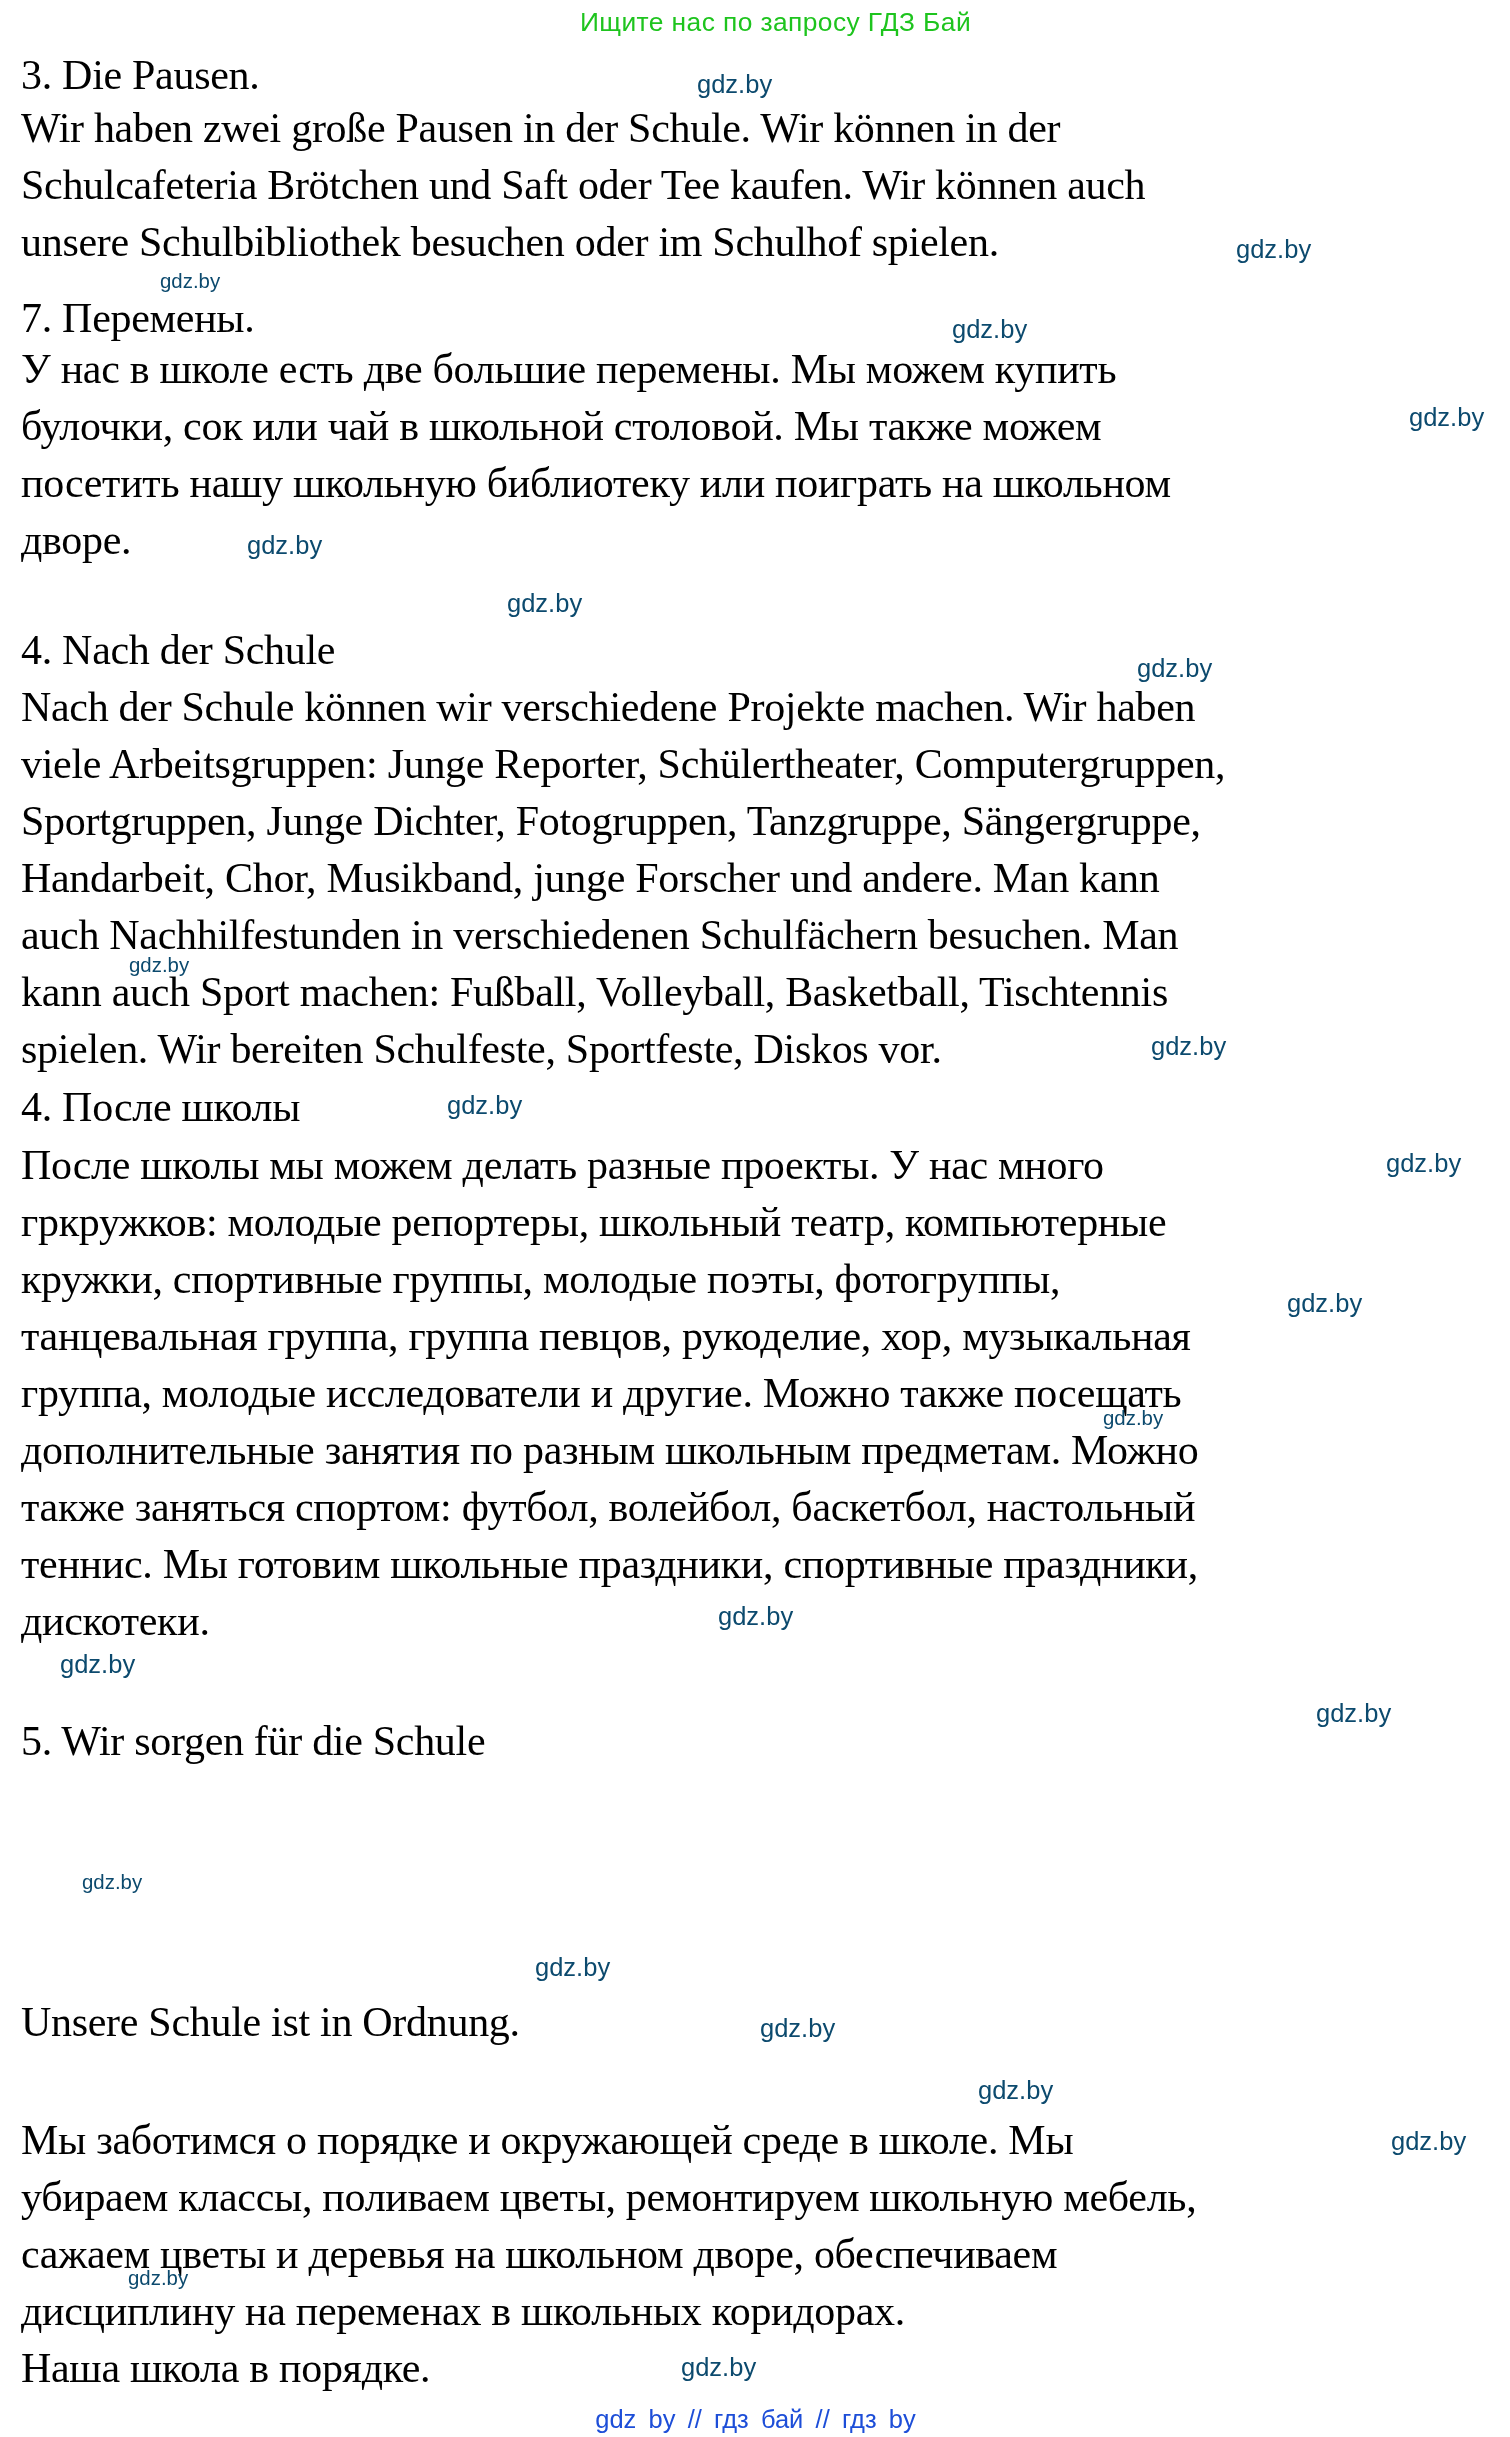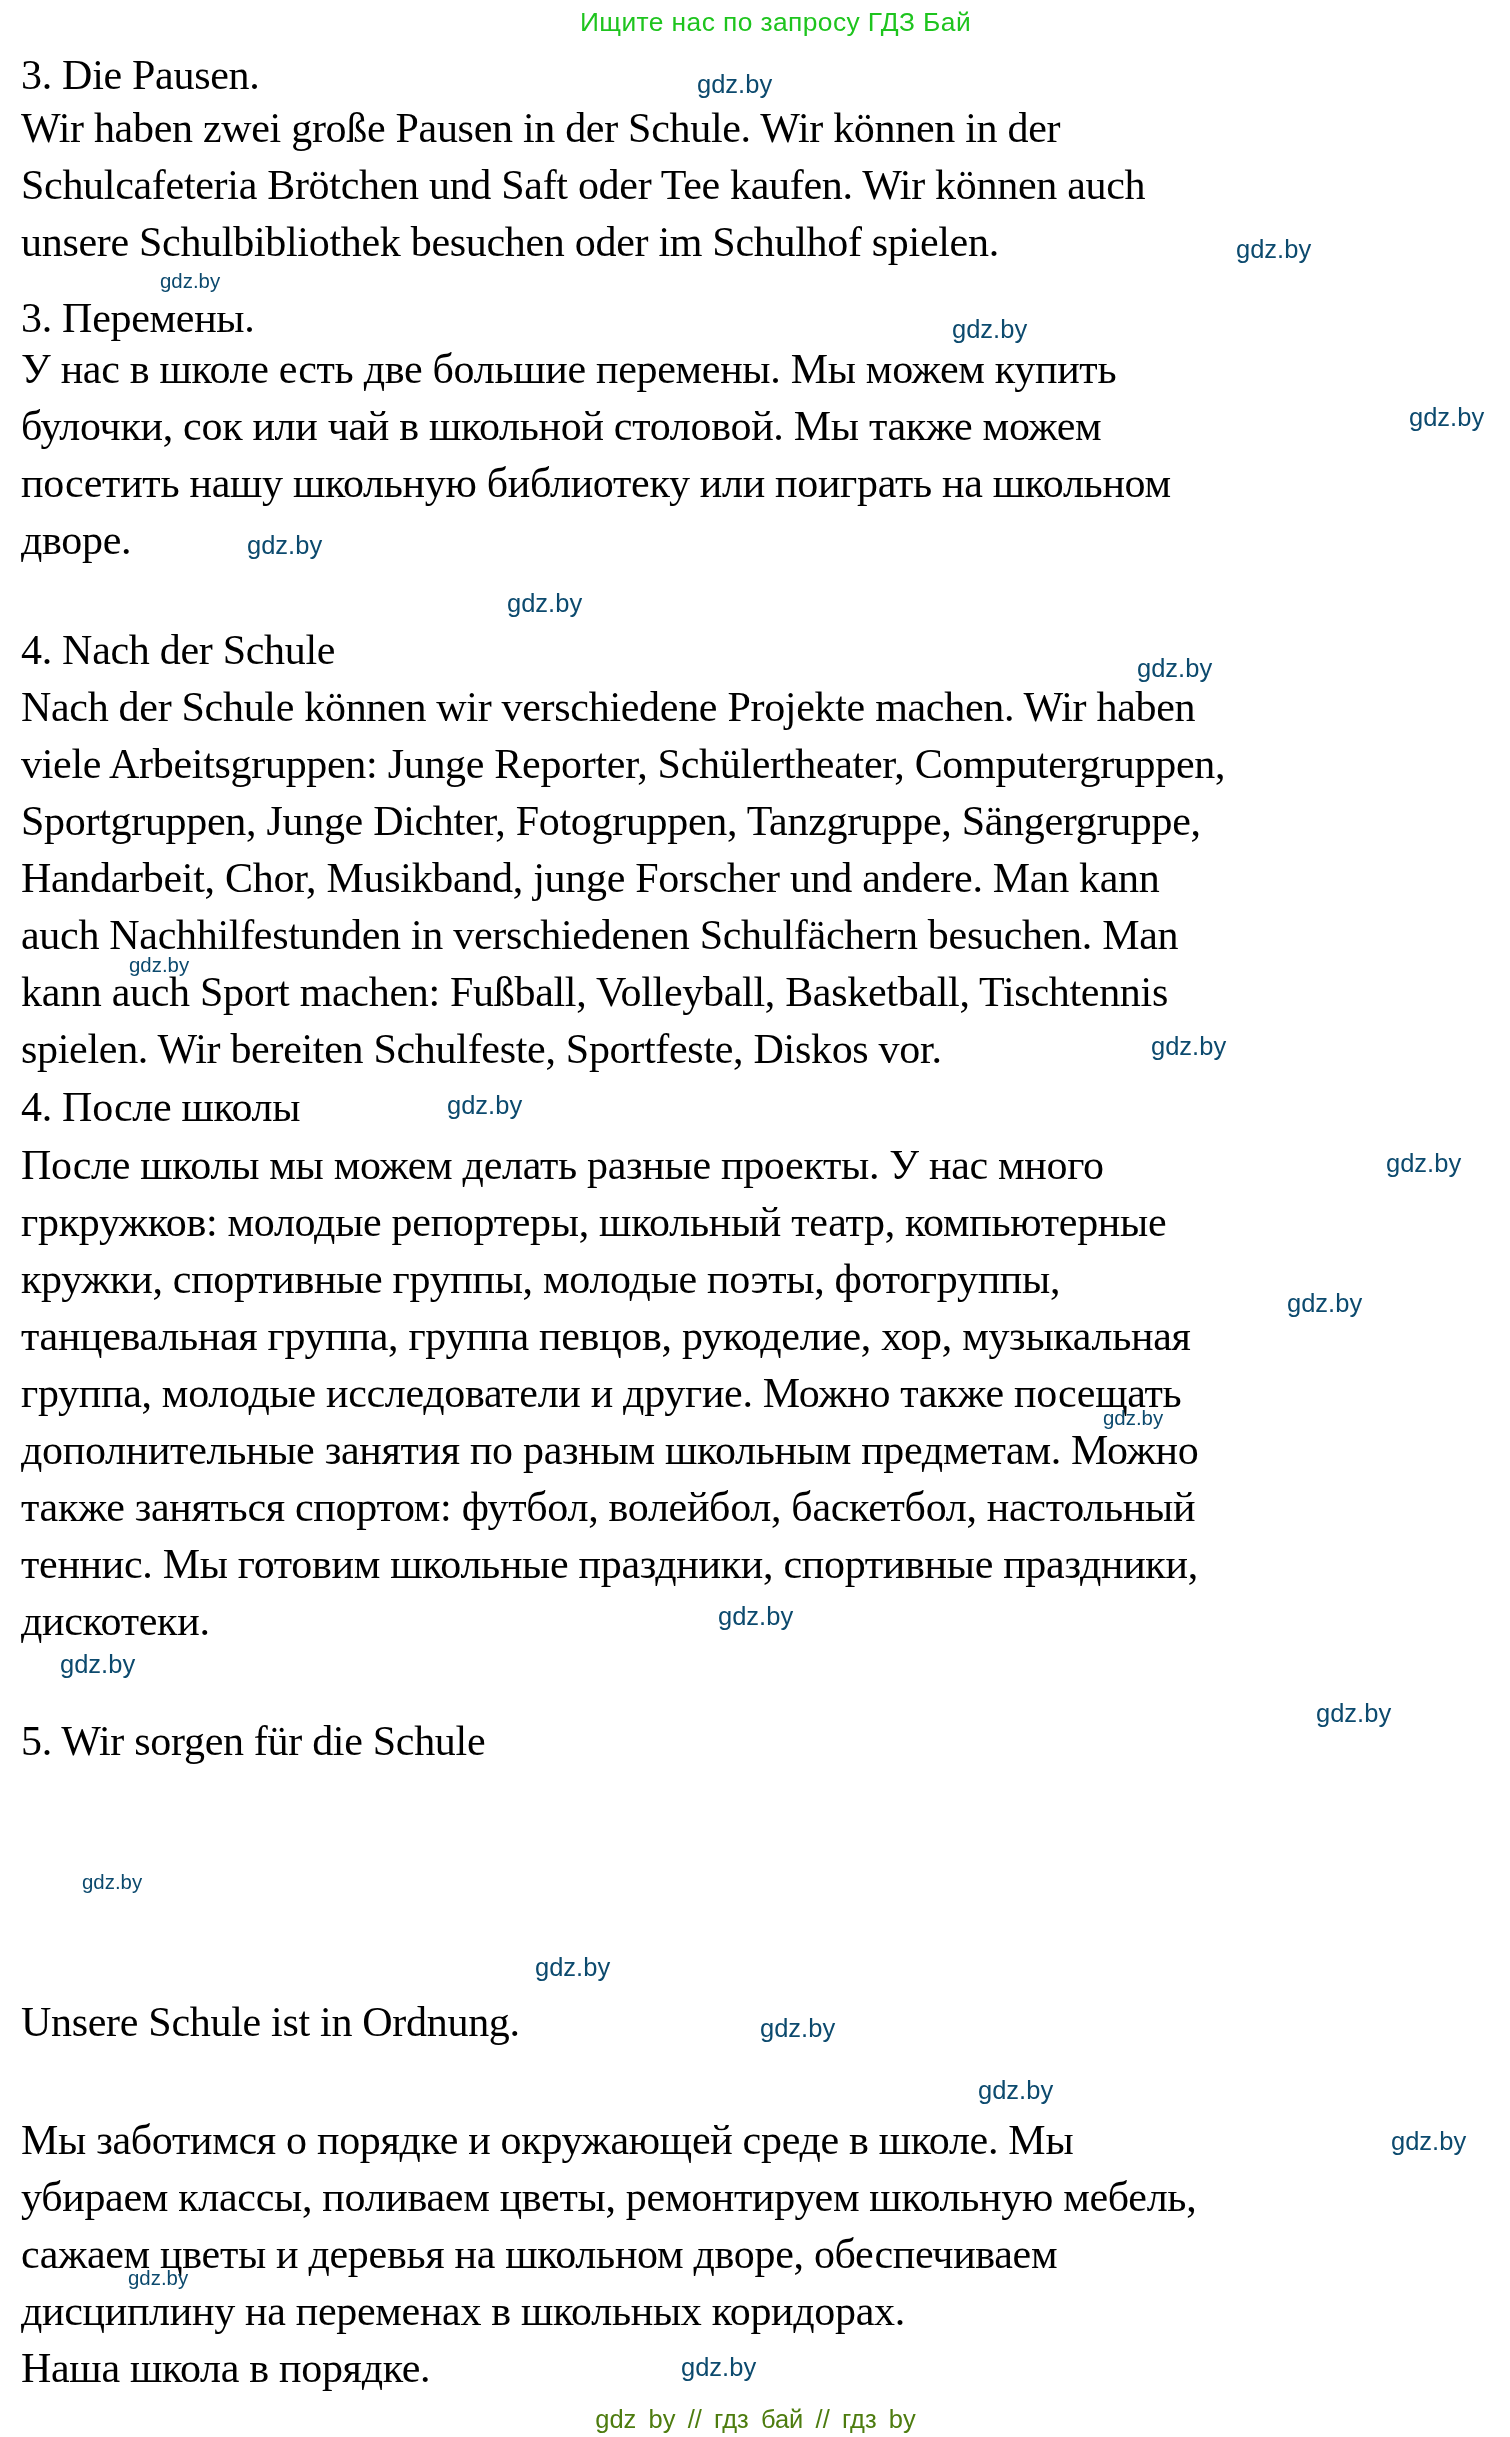--- a/index.html
+++ b/index.html
@@ -57,21 +57,21 @@
 
 <div class="page">
 
   <div class="promo" style="color:#1ec41e;">Ищите нас по запросу ГДЗ Бай</div>
 
   <div class="h" style="top:47px">3. Die Pausen.</div>
   <div class="p" style="top:100px">Wir haben zwei große Pausen in der Schule. Wir können in der
 Schulcafeteria Brötchen und Saft oder Tee kaufen. Wir können auch
 unsere Schulbibliothek besuchen oder im Schulhof spielen.</div>
 
-  <div class="h" style="top:290px">3. Перемены.</div>
+  <div class="h" style="top:290px">7. Перемены.</div>
   <div class="p" style="top:341px">У нас в школе есть две большие перемены. Мы можем купить
 булочки, сок или чай в школьной столовой. Мы также можем
 посетить нашу школьную библиотеку или поиграть на школьном
 дворе.</div>
 
   <div class="h" style="top:622px">4. Nach der Schule</div>
   <div class="p" style="top:679px">Nach der Schule können wir verschiedene Projekte machen. Wir haben
 viele Arbeitsgruppen: Junge Reporter, Schülertheater, Computergruppen,
 Sportgruppen, Junge Dichter, Fotogruppen, Tanzgruppe, Sängergruppe,
 Handarbeit, Chor, Musikband, junge Forscher und andere. Man kann
@@ -117,16 +117,16 @@
   <span class="wm" style="left:60px;top:1652px">gdz.by</span>
   <span class="wm" style="left:1316px;top:1701px">gdz.by</span>
   <span class="wm sm" style="left:82px;top:1872px">gdz.by</span>
   <span class="wm" style="left:535px;top:1955px">gdz.by</span>
   <span class="wm" style="left:760px;top:2016px">gdz.by</span>
   <span class="wm" style="left:978px;top:2078px">gdz.by</span>
   <span class="wm" style="left:1391px;top:2129px">gdz.by</span>
   <span class="wm sm" style="left:128px;top:2268px">gdz.by</span>
   <span class="wm" style="left:681px;top:2355px">gdz.by</span>
 
-  <div class="footer" style="color:#4d7c0f;">gdz by // гдз бай // гдз by</div>
+  <div class="footer" style="color:#1d4ed8;">gdz by // гдз бай // гдз by</div>
 
 </div>
 
 
 </body></html>

